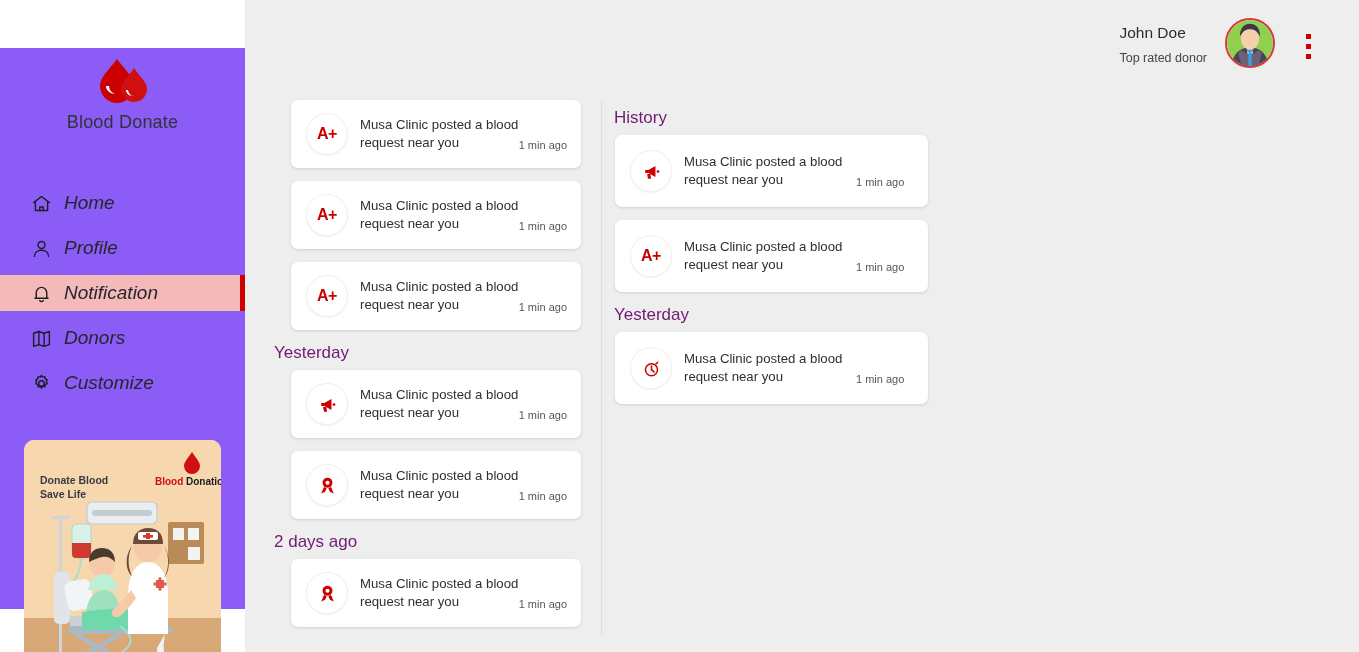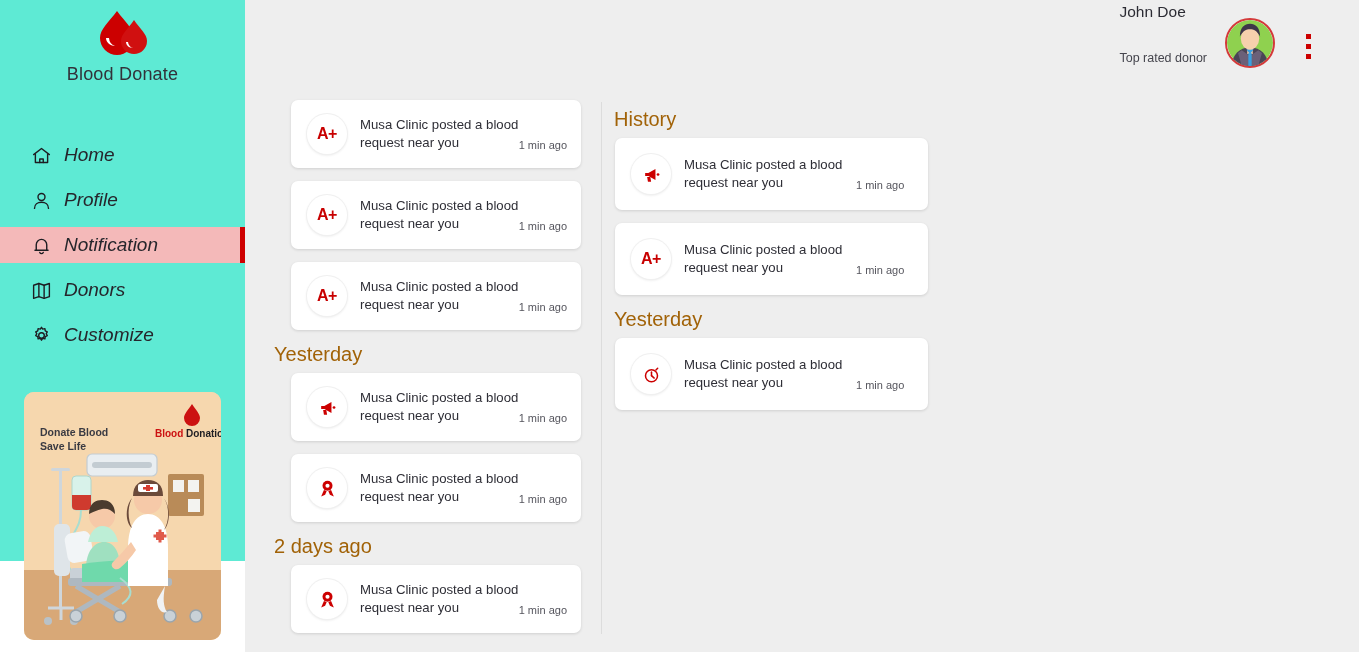--- a/index.html
+++ b/index.html
@@ -7,23 +7,24 @@
     width: 1359px; height: 652px;
     overflow: hidden;
     font-family: "Liberation Sans", sans-serif;
     background: #ffffff;
   }
   .app { position: relative; width: 1359px; height: 652px; display: flex; }
 
   
   .sidebar {
     width: 245px; height: 561px;
-    background: #5eead4;
+    background: #8b5cf6;
     flex: 0 0 245px;
     position: relative;
+    margin-top: 48px;
   }
   .brand { padding-top: 8px; text-align: center; }
   .brand-logo { display: block; margin: 0 auto; }
   .brand-name {
     font-size: 18px; color: #32323a; margin-top: 4px;
     letter-spacing: .2px;
   }
   .nav { margin-top: 52px; font-style: italic; }
   .nav-item {
     display: flex; align-items: center; gap: 12px;
@@ -57,21 +58,21 @@
     background: #eeeeee;
     position: relative;
   }
   .topbar {
     position: absolute; top: 0; right: 0;
     height: 68px; display: flex; align-items: flex-end;
     padding-right: 34px; gap: 0;
   }
   .user-text { text-align: left; margin-right: 18px; }
   .user-name { font-size: 15.5px; color: #2b2b33; line-height: 22px; }
-  .user-sub { font-size: 12.5px; color: #45454d; line-height: 20px; margin-top: 25px; }
+  .user-sub { font-size: 12.5px; color: #45454d; line-height: 20px; margin-top: 4px; }
   .avatar {
     width: 50px; height: 50px; border-radius: 50%;
     border: 2px solid #d43a3a; overflow: hidden;
     flex: 0 0 50px;
   }
   .avatar svg { display: block; width: 100%; height: 100%; }
   .kebab {
     width: 34px; height: 44px; margin-left: 16px;
     display: flex; flex-direction: column; align-items: center;
     justify-content: center; gap: 5px; cursor: pointer;
@@ -91,21 +92,21 @@
   }
   .col-left { width: 356px; flex: 0 0 356px; padding-left: 28px; position: relative; }
   .divider {
     width: 1px; background: #dcdcdc;
     margin-top: 2px; margin-bottom: 18px;
     flex: 0 0 1px;
   }
   .col-right { flex: 1 1 auto; padding-left: 9px; }
 
   .group-label {
-    font-size: 20px; color: #a16207;
+    font-size: 17px; color: #701a75;
     margin: 8px 0 7px 1px;
   }
   .col-right .group-label { margin-left: 3px; }
 
   .card {
     background: #ffffff; border-radius: 7px;
     box-shadow: 0 1px 3px rgba(0,0,0,.13);
     display: flex; align-items: center;
     margin-bottom: 13px; cursor: pointer;
   }

